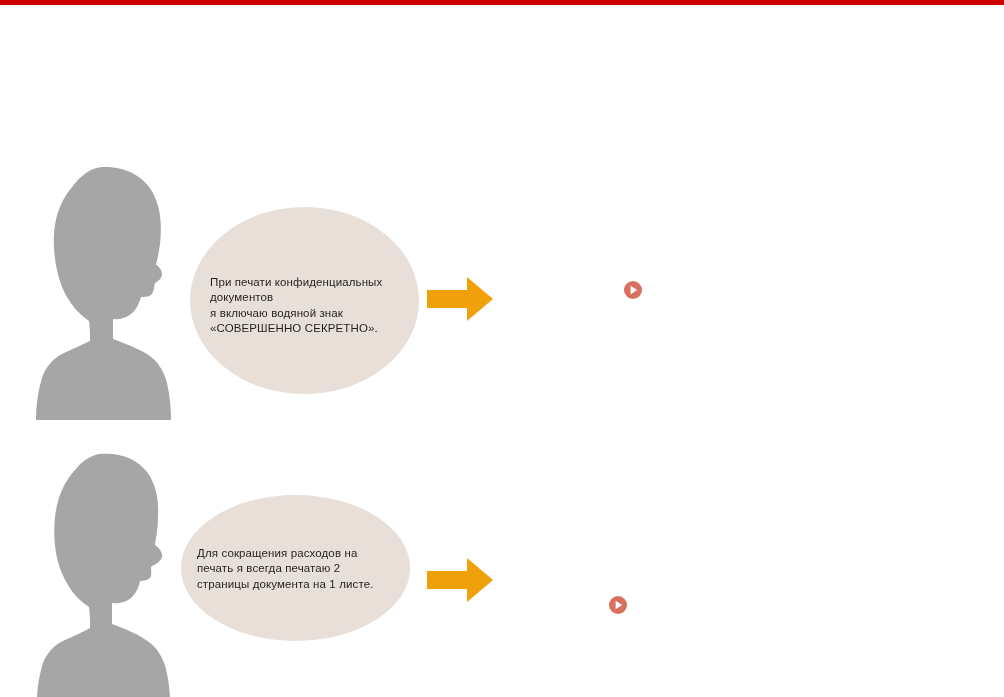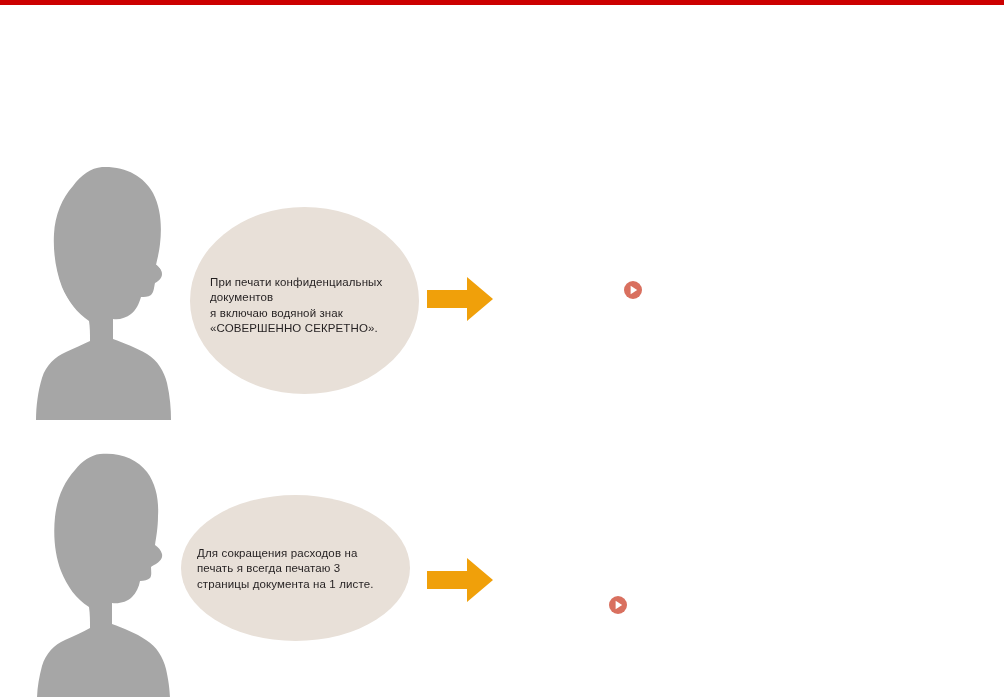--- a/index.html
+++ b/index.html
@@ -250,21 +250,21 @@
           C 48 149 39 136 33 121
           C 27 105 25 86 27 67
           C 29 48 36 32 47 20
           C 54 11 63 5 72 4
           Z
         "></path>
       </svg>
     </div>
 
     <div class="bubble bubble-2">
-      <span class="bubble-text">Для сокращения расходов на печать я всегда печатаю 3 страницы документа на 1 листе.</span>
+      <span class="bubble-text">Для сокращения расходов на печать я всегда печатаю 2 страницы документа на 1 листе.</span>
     </div>
 
     <div class="arrow arrow-2">
       <svg width="66" height="44" viewBox="0 0 66 44" xmlns="http://www.w3.org/2000/svg">
         <path fill="#f0a00a" d="M 0 13 L 40 13 L 40 0 L 66 22 L 40 44 L 40 31 L 0 31 Z"></path>
       </svg>
     </div>
   </div>
 
   <div class="play-icon play-2">

